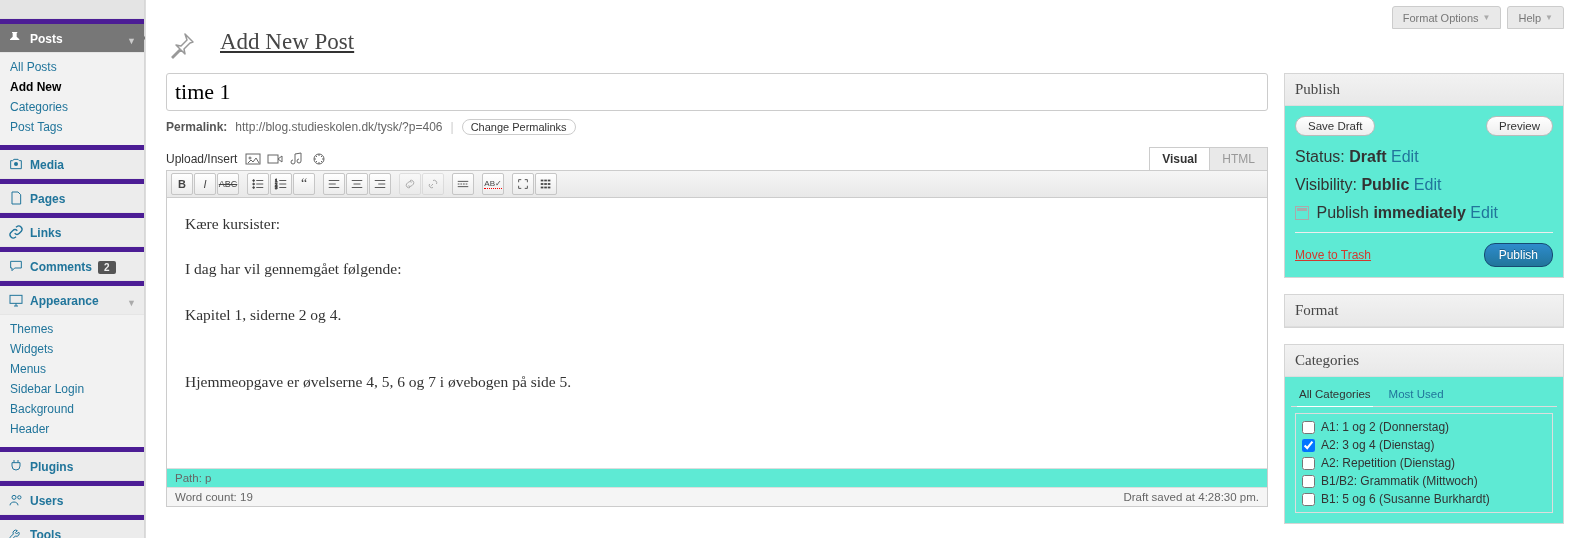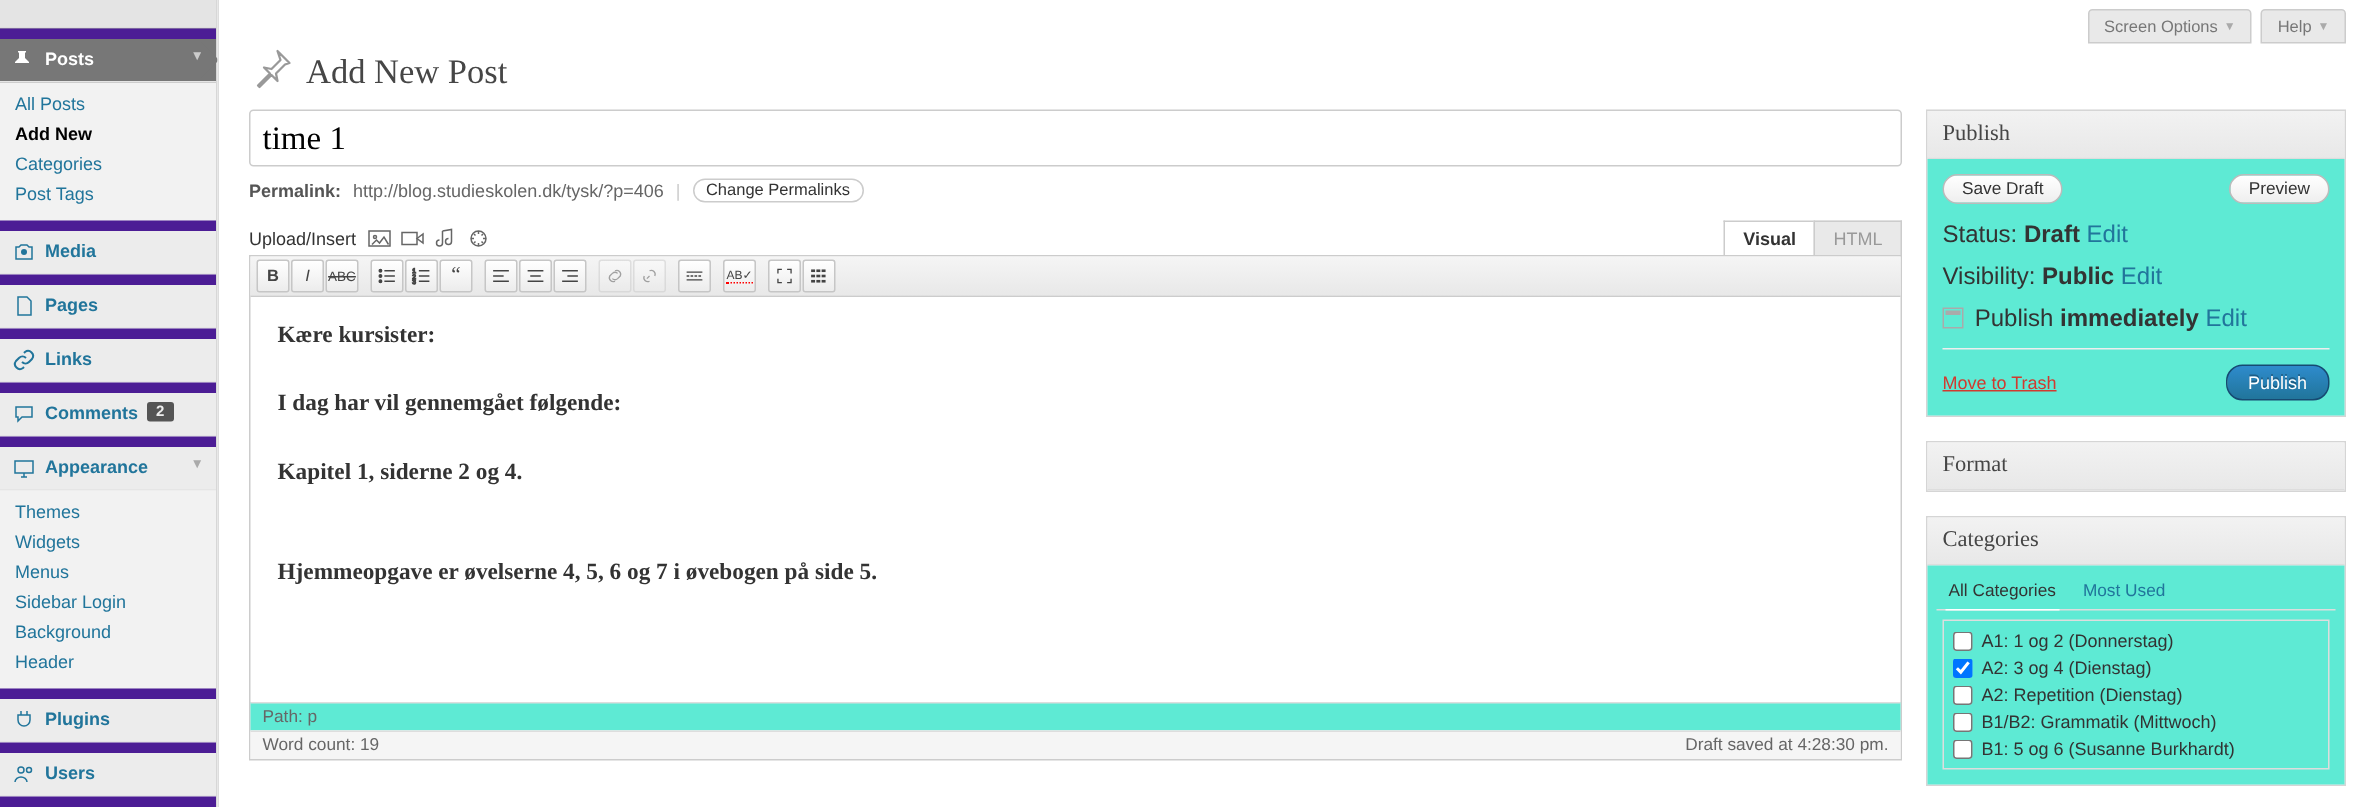--- a/index.html
+++ b/index.html
@@ -4,38 +4,38 @@
 <style>
 * { box-sizing: border-box; margin: 0; padding: 0; }
 body { font-family: "Lucida Grande","Lucida Sans Unicode",Tahoma,sans-serif; font-size: 12px; background: #f9f9f9; color: #333; }
 a { color: #21759b; text-decoration: none; cursor: pointer; }
 
 .wrap { display: flex; min-height: 538px; }
 
 
 .sidebar { width: 145px; background: #f2f2f2; border-right: 1px solid #d7d7d7; flex-shrink: 0; }
 .side-top { height: 19px; border-bottom: 1px solid #ddd; background: #e4e4e4; }
-.menu-section-head { display: flex; align-items: flex-start; padding: 6px 8px; font-weight: bold; color: #21759b; border-top: 7px solid #4c1d95; border-bottom: 1px solid #e5e5e5; background: #ececec; cursor: pointer; }
+.menu-section-head { display: flex; align-items: flex-end; padding: 6px 8px; font-weight: bold; color: #21759b; border-top: 5px solid #4c1d95; border-bottom: 1px solid #e5e5e5; background: #ececec; cursor: pointer; }
 .menu-section-head.current { background: #777; color: #fff; position: relative; }
 .menu-section-head.current::after { content: ""; position: absolute; right: -14px; top: 50%; margin-top: -12.5px; border: 12.5px solid transparent; border-left-color: #777; width: 0; height: 0; }
 .menu-section-head .micon { width: 16px; height: 16px; margin-right: 6px; display: inline-flex; align-items: center; justify-content: center; }
 .submenu { padding: 4px 0 8px 0; background: #f2f2f2; }
 .submenu a { display: block; padding: 3px 8px 3px 10px; font-size: 12px; }
 .submenu a.current { color: #000; font-weight: bold; }
 .menu-caret { margin-left: auto; color: #aaa; font-size: 9px; }
 .menu-section-head.current .menu-caret { color: #ccc; }
 .comment-count { background: #555; color: #eee; padding: 1px 6px; border-radius: 2px; font-size: 10px; margin-left: 6px; }
 
 
 .main { flex: 1; background: #fff; border-left: 1px solid #ddd; padding: 0 20px 15px 20px; position: relative; }
 .header-row { display: flex; justify-content: flex-end; gap: 6px; padding-top: 6px; height: 29px; }
 .screen-opt { background: #e9e9e9; border: 1px solid #ccc; border-radius: 3px 3px 0 0; padding: 2px 10px; font-size: 11px; color: #777; cursor: pointer; display: flex; align-items: center; gap: 4px; }
 .screen-opt .tri { font-size: 8px; color: #aaa; }
 
-.page-title { display: flex; align-items: flex-end; gap: 6px; margin: 0 0 12px 0; }
+.page-title { display: flex; align-items: flex-start; gap: 22px; margin: 0 0 12px 0; text-decoration: underline; }
 .page-title h2 { font-family: Georgia,"Times New Roman",serif; font-weight: normal; font-size: 23px; color: #464646; }
 .pin-icon { width: 32px; height: 32px; color: #888; }
 
 .content-cols { display: flex; gap: 16px; }
 .col-left { flex: 1; min-width: 0; }
 .col-right { width: 280px; flex-shrink: 0; }
 
 .title-input { width: 100%; font-size: 22px; padding: 5px 8px; border: 1px solid #ccc; border-radius: 3px; background: #fff; font-family: Georgia,"Times New Roman",serif; }
 
 .permalink-row { margin: 8px 0 12px 0; font-size: 12px; color: #666; display: flex; align-items: center; gap: 8px; }
@@ -54,21 +54,21 @@
 
 .editor-box { border: 1px solid #ccc; }
 .toolbar { background: linear-gradient(#f5f5f5,#e8e8e8); border-bottom: 1px solid #ccc; padding: 2px 4px; display: flex; gap: 1px; flex-wrap: wrap; }
 .tbtn { width: 22px; height: 22px; border: 1px solid #c6c6c6; background: linear-gradient(#fff,#ececec); border-radius: 2px; display: flex; align-items: center; justify-content: center; font-size: 11px; color: #444; cursor: pointer; font-family: Arial,sans-serif; }
 .tbtn.dis { opacity: 0.45; }
 .tsep { width: 6px; }
 .tbtn svg { width: 14px; height: 14px; }
 
 .editor-content { position: relative; height: 270px; overflow: hidden; }
 .editor-area { padding: 14px 18px; font-family: Georgia,"Times New Roman",serif; font-size: 15.5px; line-height: 1.5; color: #333; height: 100%; overflow-y: scroll; }
-.editor-area p { margin: 0 0 22px 0; font-weight: bold; }
+.editor-area p { margin: 0 0 22px 0; }
 
 .status-bar { border-top: 1px solid #ddd; background: #5eead4; padding: 3px 8px; font-size: 11.5px; color: #666; }
 .status-bar2 { border-top: 1px solid #ddd; background: #f5f5f5; padding: 3px 8px; font-size: 11.5px; color: #666; display: flex; justify-content: space-between; }
 
 
 .postbox { border: 1px solid #d5d5d5; background: #f7f7f7; margin-bottom: 16px; }
 .postbox h3 { font-family: Georgia,"Times New Roman",serif; font-weight: normal; font-size: 15px; padding: 7px 10px; background: linear-gradient(#f2f2f2,#e8e8e8); border-bottom: 1px solid #ddd; color: #464646; cursor: pointer; }
 .postbox-body { padding: 10px; background: #5eead4; }
 .pb-row { margin-bottom: 10px; font-size: 16px; color: #333; }
 .pb-actions-top { display: flex; justify-content: space-between; margin-bottom: 12px; }
@@ -206,21 +206,21 @@
           </svg>
       </span>
       <span>Settings</span>
     </div>
   </div>
 
   <div class="main">
 
     <div class="header-row">
       <div class="screen-opt">
-        <span>Screen Options</span>
+        <span>Format Options</span>
         <span class="tri">▼</span>
       </div>
       <div class="screen-opt">
         <span>Help</span>
         <span class="tri">▼</span>
       </div>
     </div>
 
     <div class="page-title">
       <span class="pin-icon">

